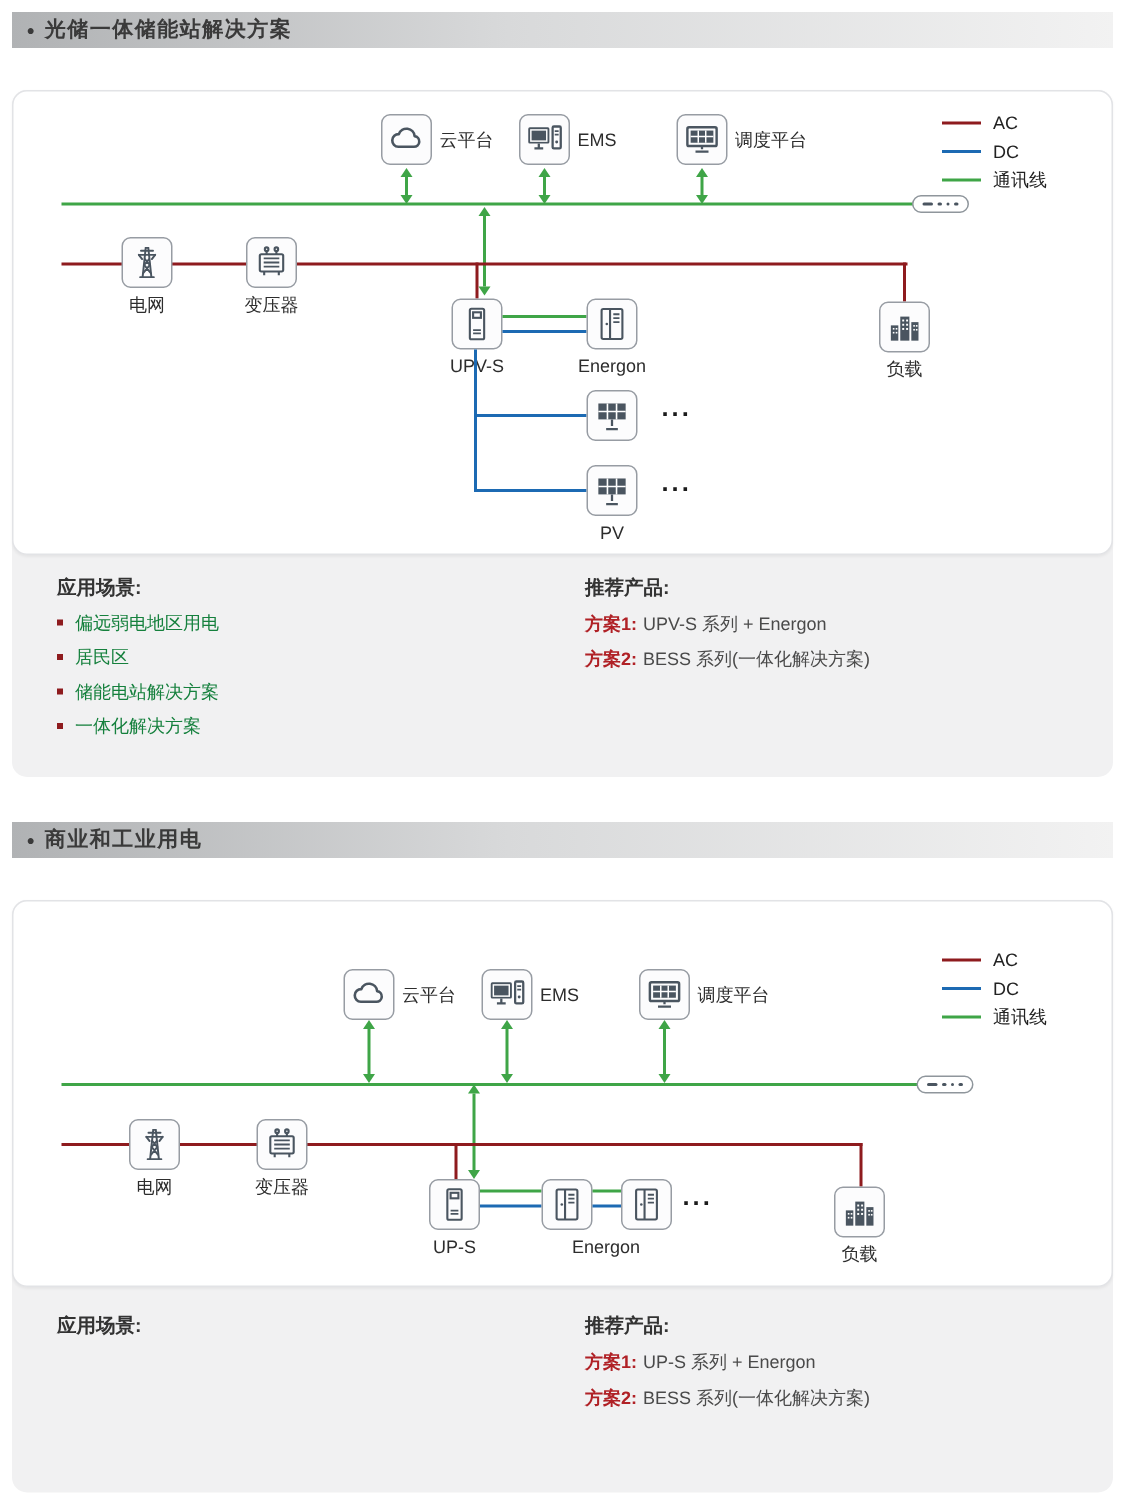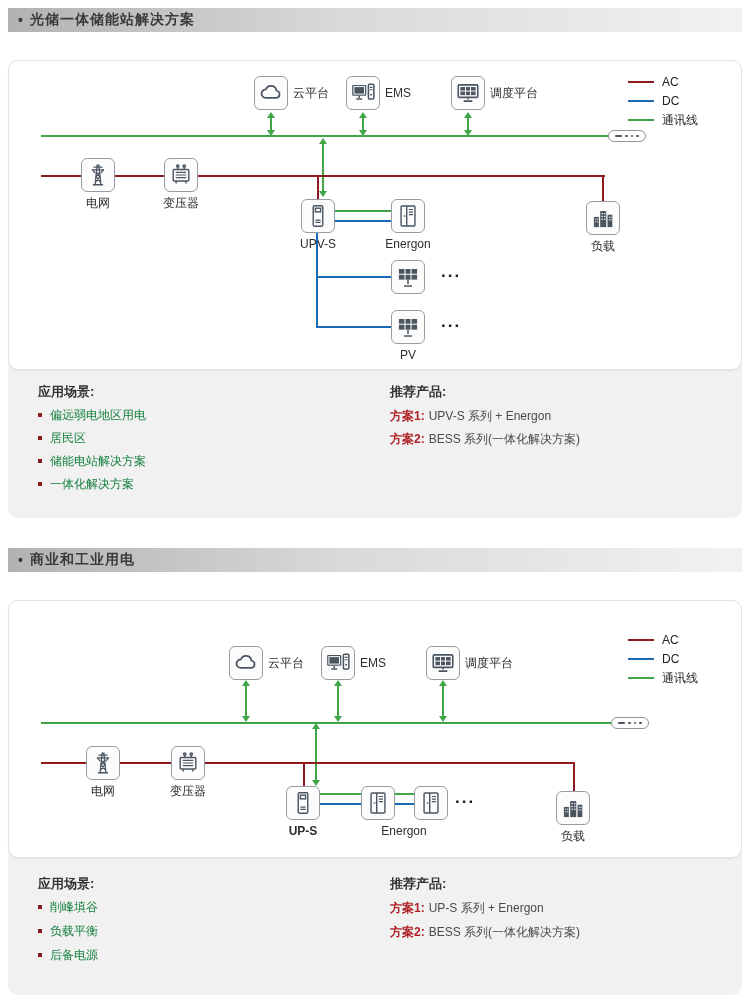--- a/index.html
+++ b/index.html
@@ -349,21 +349,21 @@
       </div>
       <span class="lbl c" style="left:179px;top:183px;">变压器</span>
 
       <div class="node" style="left:277px;top:185px;">
         <svg width="26" height="26" viewBox="0 0 24 24" fill="none" stroke="#4a5560" stroke-width="1.3">
           <rect x="7.6" y="2.6" width="8.8" height="18.8" rx="1"></rect>
           <rect x="9.6" y="4.8" width="4.8" height="3.4"></rect>
           <path d="M9.6 15.8h4.8M9.6 17.8h4.8" stroke-width="1.1"></path>
         </svg>
       </div>
-      <span class="lbl c" style="left:294px;top:223px;font-weight:bold;">UP-S</span>
+      <span class="lbl c" style="left:294px;top:223px;">UP-S</span>
 
       <div class="hline comm-c" style="left:311px;top:192px;width:41px;"></div>
       <div class="hline dc-c" style="left:311px;top:202px;width:41px;"></div>
 
       <div class="node" style="left:352px;top:185px;">
         <svg width="26" height="26" viewBox="0 0 24 24" fill="none" stroke="#4a5560" stroke-width="1.3">
           <rect x="5.6" y="2.8" width="12.8" height="18.4" rx="1"></rect>
             <path d="M10.8 2.8v18.4"></path>
           <path d="M12.8 6h3.8M12.8 8.4h3.8M12.8 10.8h3.8" stroke-width="1.1"></path>
           <circle cx="8.8" cy="12" r="0.8" fill="#4a5560" stroke="none"></circle>
@@ -404,34 +404,20 @@
               <rect x="19" y="10.8" width="1" height="1"></rect>
               <rect x="17.4" y="13.2" width="1" height="1"></rect>
               <rect x="19" y="13.2" width="1" height="1"></rect>
             </g>
         </svg>
       </div>
       <span class="lbl c" style="left:564px;top:228px;">负载</span>
     </div>
 
     <span class="txt-title" style="left:30px;top:275px;">应用场景:</span>
-    <div class="txt-list wide" style="left:30px;top:300px;">
-      <div class="item">
-          <span class="sq"></span>
-          <span class="item-text">削峰填谷</span>
-        </div>
-      <div class="item">
-          <span class="sq"></span>
-          <span class="item-text">负载平衡</span>
-        </div>
-      <div class="item">
-          <span class="sq"></span>
-          <span class="item-text">后备电源</span>
-        </div>
-    </div>
     <span class="txt-title" style="left:382px;top:275px;">推荐产品:</span>
     <div class="txt-list wide" style="left:382px;top:300px;">
       <div class="plan">
           <span class="plan-label">方案1:</span>
           <span class="plan-text">UP-S 系列 + Energon</span>
         </div>
       <div class="plan">
           <span class="plan-label">方案2:</span>
           <span class="plan-text">BESS 系列(一体化解决方案)</span>
         </div>

